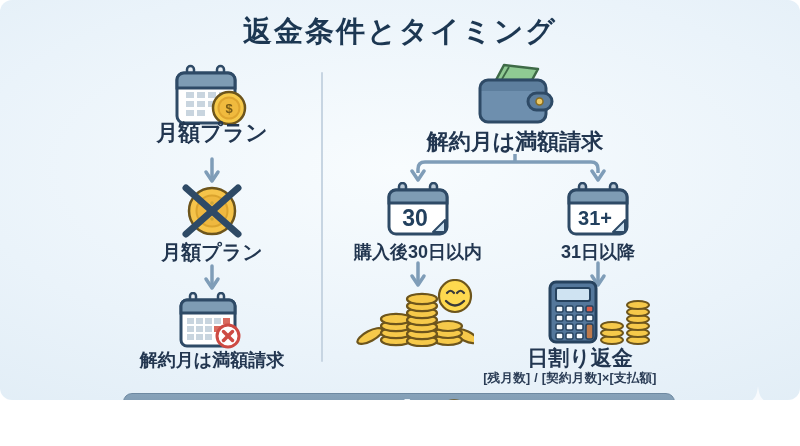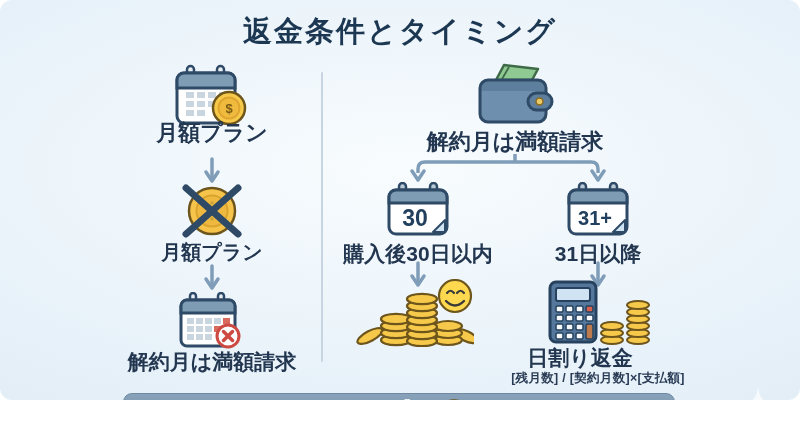--- a/index.html
+++ b/index.html
@@ -12,21 +12,21 @@
   .page-title{
     left:0;top:12px;width:800px;text-align:center;
     font-size:29px;font-weight:800;color:#1c3752;letter-spacing:2px;margin:0;
   }
   .lbl{
     text-align:center;font-weight:800;color:#223650;line-height:1.15;
   }
   .lbl-22{font-size:22px;}
   .lbl-21{font-size:21px;}
   .lbl-20{font-size:20px;}
-  .lbl-19{font-size:21px;}
+  .lbl-19{font-size:18px;}
   .formula{
     text-align:center;font-weight:700;color:#2a3c55;font-size:12.5px;letter-spacing:0.3px;
   }
   .divider{
     left:321px;top:72px;width:2px;height:290px;background:#c7d5e2;border-radius:1px;
   }
   .footer-bar{
     left:123px;top:393px;width:552px;height:33px;border-radius:9px;
     background:linear-gradient(#87a2b9,#7590a8);border:1px solid #6e89a1;box-sizing:border-box;
     display:flex;align-items:center;justify-content:center;gap:8px;
@@ -220,21 +220,21 @@
       <ellipse cx="90" cy="60" rx="11" ry="4"></ellipse>
         <ellipse cx="90" cy="53" rx="11" ry="4"></ellipse>
         <ellipse cx="90" cy="46" rx="11" ry="4"></ellipse>
       <ellipse cx="90" cy="39" rx="11" ry="4"></ellipse>
         <ellipse cx="90" cy="32" rx="11" ry="4"></ellipse>
         <ellipse cx="90" cy="25" rx="11" ry="4"></ellipse>
     </g>
   </svg>
 
   <div class="abs lbl lbl-21" style="left:500px;top:346px;width:160px;">日割り返金</div>
-  <div class="abs formula" style="left:493px;top:370px;width:210px;">[残月数] / [契約月数]×[支払額]</div>
+  <div class="abs formula" style="left:465px;top:370px;width:210px;">[残月数] / [契約月数]×[支払額]</div>
 
   <div class="abs footer-bar">
     <div class="footer-inner">
       <svg width="22" height="22" viewBox="0 0 24 24">
         <path d="M22.7 5.2 l-4 4 -3.9 -1 -1 -3.9 4 -4 A6.2 6.2 0 0 0 9.5 8.9 c0.2 0.6 0.1 1.2 -0.3 1.6 l-6.3 6.3 a2.9 2.9 0 1 0 4.1 4.1 l6.3 -6.3 c0.4 -0.4 1 -0.5 1.6 -0.3 a6.2 6.2 0 0 0 7.8 -8.3 Z" fill="#e9f1f7"></path>
       </svg>
       <span class="footer-minus">−</span>
       <svg width="20" height="24" viewBox="0 0 20 24">
         <g fill="#f3c64a" stroke="#6d551c" stroke-width="1.6">
           <ellipse cx="10" cy="19.5" rx="8.5" ry="3.4"></ellipse>

